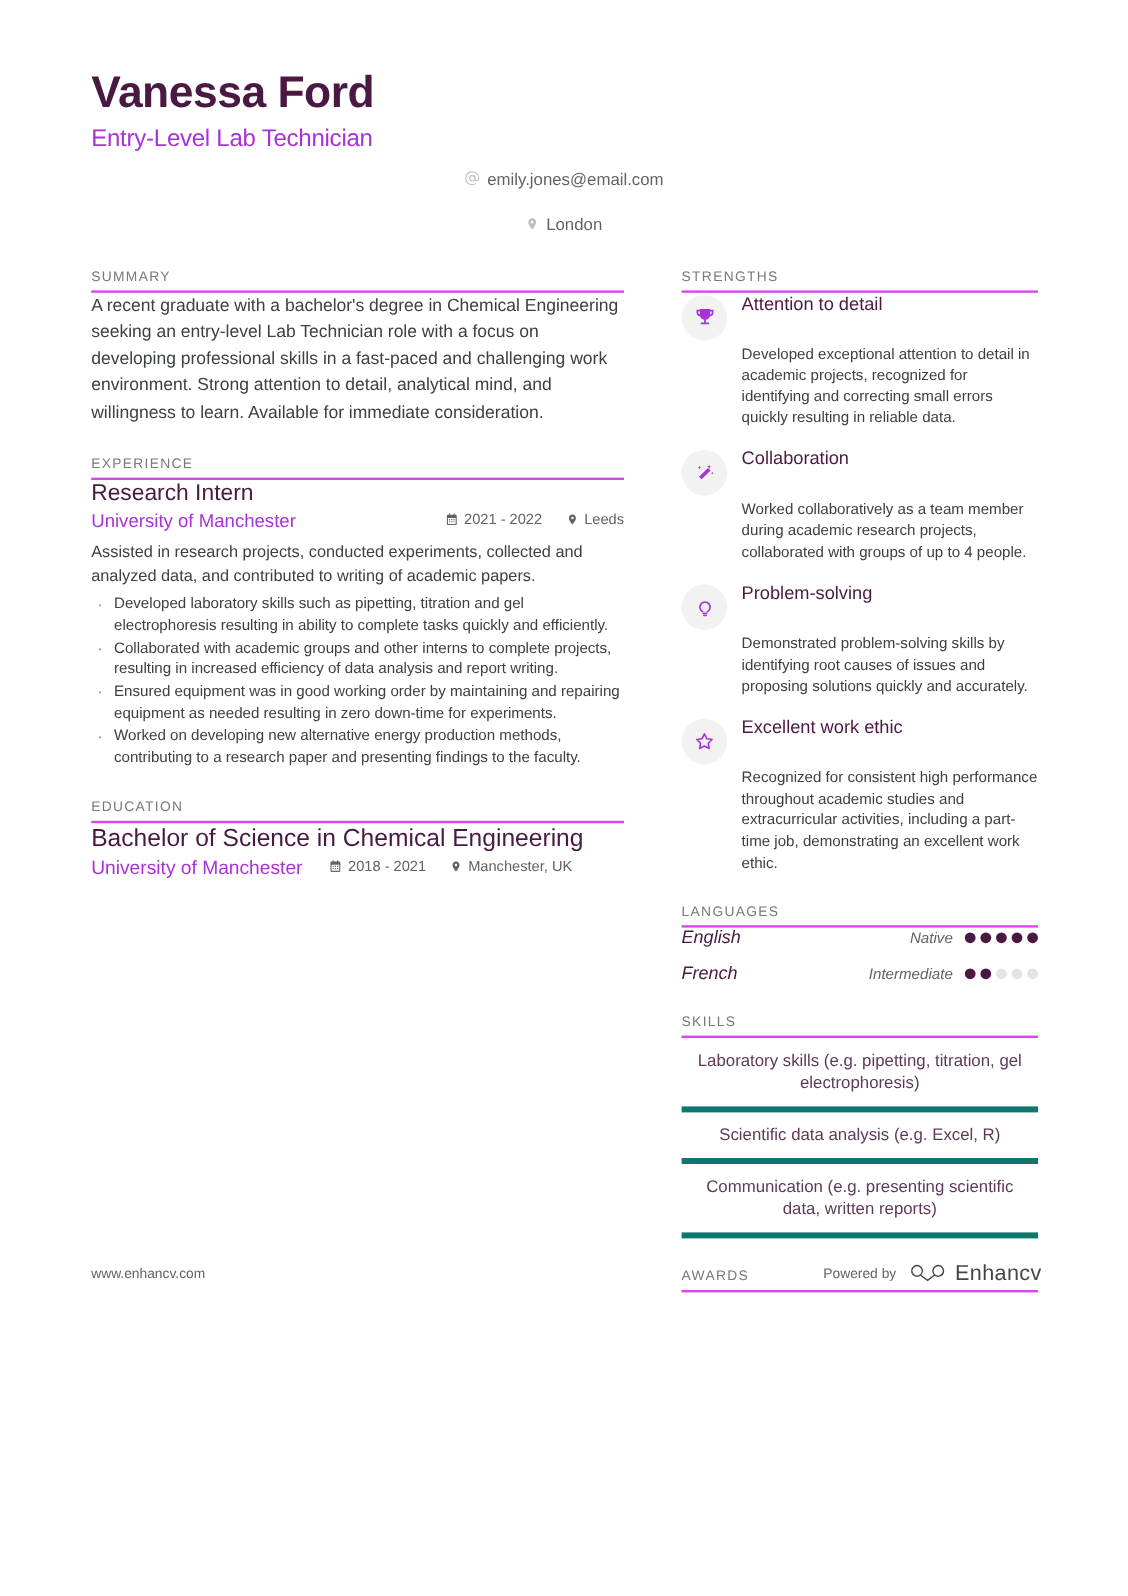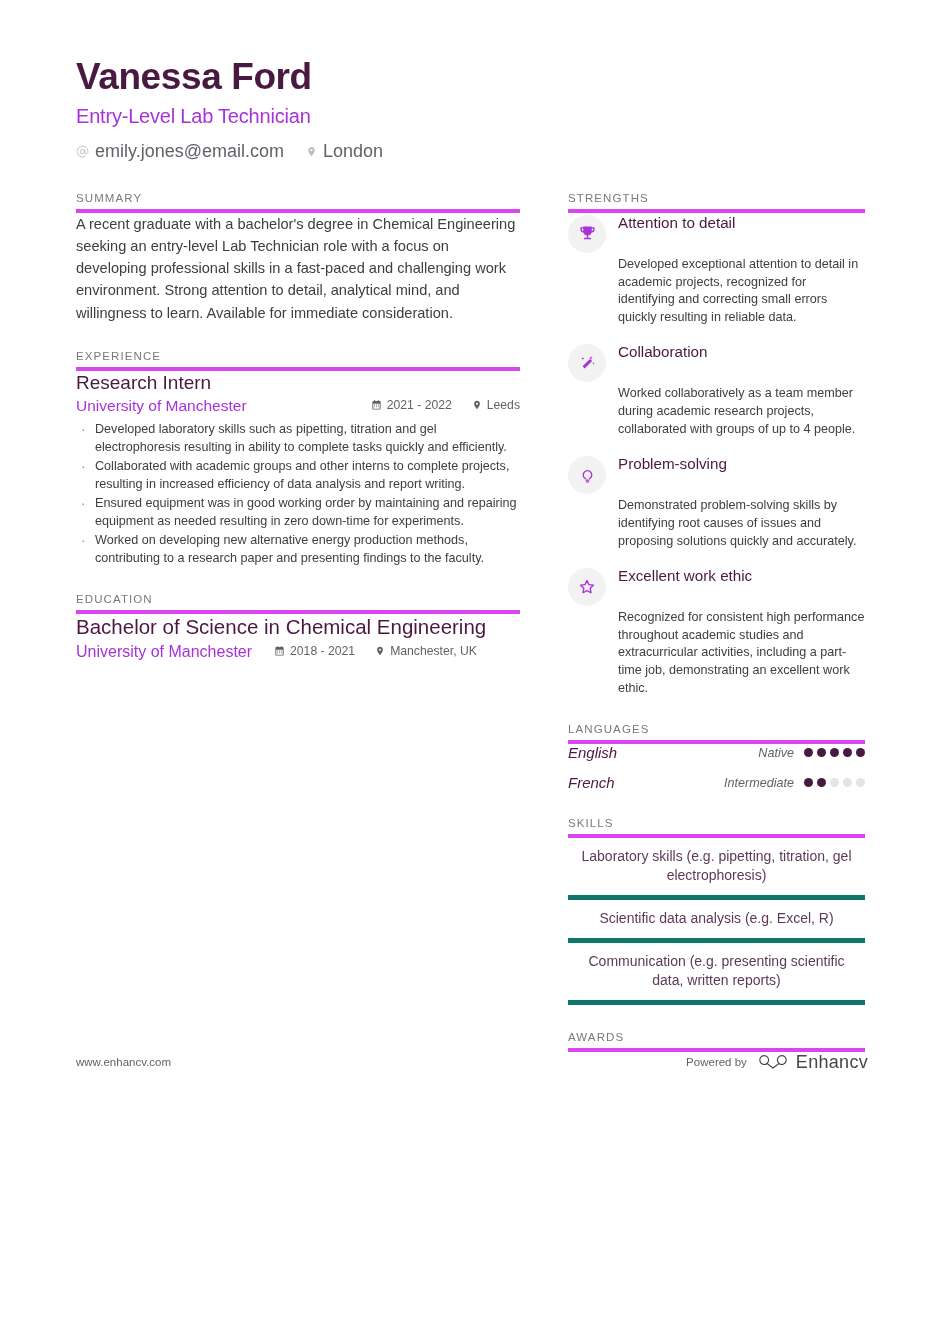--- a/index.html
+++ b/index.html
@@ -38,40 +38,41 @@
     margin-top: 4px;
     line-height: 1.3;
     letter-spacing: -0.2px;
   }
 
   .contacts {
     margin-top: 12px;
     display: flex;
     align-items: center;
     gap: 22px;
-    font-size: 18px;
+    font-size: 14px;
     color: #5f6368;
+    flex-direction: column;
   }
   .contact-item { display: flex; align-items: center; gap: 6px; }
   .contact-item .ci { display: inline-flex; color: #bdbdbd; }
 
   
   .columns { display: flex; gap: 48px; }
   .col-left  { width: 444px; flex: none; }
   .col-right { width: 297px; flex: none; }
 
   
   .section { margin-bottom: 26px; }
   .section-title {
     font-size: 11.5px;
     letter-spacing: 1.1px;
     color: #78797c;
     text-transform: uppercase;
     padding-bottom: 5px;
-    border-bottom: 4px solid #d946ef;
+    border-bottom: 2px solid #d946ef;
   }
   .section-body { }
 
   
   .summary-text {
     font-size: 14.6px;
     line-height: 1.52;
     color: #3c4043;
   }
 
@@ -274,20 +275,21 @@
                 <div class="meta-chip">
                   <span class="ci">
                     <svg width="10" height="12" viewBox="0 0 24 24" fill="currentColor">
                       <path d="M12 2C8.1 2 5 5.1 5 9c0 5.3 7 13 7 13s7-7.7 7-13c0-3.9-3.1-7-7-7zm0 9.5A2.5 2.5 0 1 1 12 6.5a2.5 2.5 0 0 1 0 5z"></path>
                     </svg>
                   </span>
                   <span>Leeds</span>
                 </div>
               </div>
             </div>
+            <div class="entry-desc">Assisted in research projects, conducted experiments, collected and analyzed data, and contributed to writing of academic papers.</div>
             <ul class="bullets">
               <li>Developed laboratory skills such as pipetting, titration and gel electrophoresis resulting in ability to complete tasks quickly and efficiently.</li>
               <li>Collaborated with academic groups and other interns to complete projects, resulting in increased efficiency of data analysis and report writing.</li>
               <li>Ensured equipment was in good working order by maintaining and repairing equipment as needed resulting in zero down-time for experiments.</li>
               <li>Worked on developing new alternative energy production methods, contributing to a research paper and presenting findings to the faculty.</li>
             </ul>
           </div>
         </div>
       </div>
 

